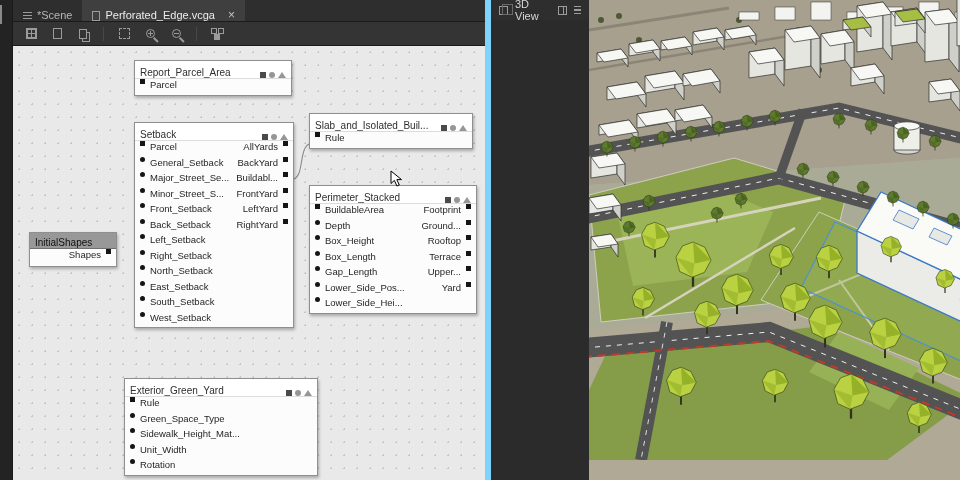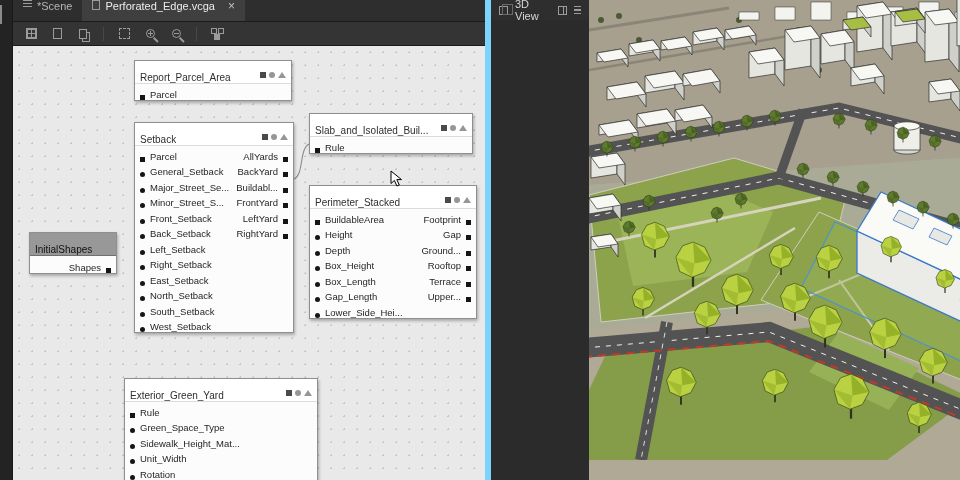--- a/index.html
+++ b/index.html
@@ -4,21 +4,21 @@
 <style>
 *{margin:0;padding:0;box-sizing:border-box}
 html,body{width:960px;height:480px;overflow:hidden;background:#2b2b2b;font-family:"Liberation Sans",sans-serif}
 .app{width:960px;height:480px;display:flex;position:relative}
 
 .rail{width:13px;background:#232323;border-right:1px solid #191919;padding-top:6px;flex:none}
 .rail-ic{width:7px;height:7px;border:1px solid #8a8a8a;margin:0 auto}
 
 .editor{width:472px;flex:none;display:flex;flex-direction:column;min-width:0}
 .tabbar{height:22px;background:#2e2e2e;display:flex;align-items:stretch;border-bottom:1px solid #1b1b1b}
-.tab{display:flex;align-items:flex-start;padding:0 10px;font-size:11px;color:#b5b5b5;gap:5px;cursor:pointer}
+.tab{display:flex;align-items:flex-end;padding:0 10px;font-size:11px;color:#b5b5b5;gap:5px;cursor:pointer}
 .tab.active{background:#3f3f3f;color:#ececec}
 .tab-ic{width:9px;height:9px;flex:none}
 .ic-layers{background:repeating-linear-gradient(180deg,#9b9b9b 0 1px,transparent 1px 3px)}
 .ic-file{border:1px solid #9b9b9b;width:8px;height:10px}
 .tab-close{margin-left:8px;font-size:12px;line-height:1;color:#c3c3c3}
 .toolbar{height:24px;background:#343434;display:flex;align-items:center;padding:0 6px;border-bottom:1px solid #1b1b1b;gap:2px}
 .tbtn{width:24px;height:22px;background:none;border:0;display:flex;align-items:center;justify-content:center;cursor:pointer}
 .ic{position:relative;display:block}
 .ic-grid{width:11px;height:11px;border:1px solid #9b9b9b;background-image:linear-gradient(#9b9b9b 1px,transparent 1px),linear-gradient(90deg,#9b9b9b 1px,transparent 1px);background-size:4px 4px}
 .ic-doc{width:9px;height:11px;border:1px solid #9b9b9b}
@@ -29,27 +29,27 @@
 .ic-zoom.plus::before{content:"";position:absolute;left:0;top:0;right:0;bottom:0;background:linear-gradient(#9b9b9b,#9b9b9b) center/5px 1px no-repeat,linear-gradient(#9b9b9b,#9b9b9b) center/1px 5px no-repeat}
 .ic-zoom.minus::before{content:"";position:absolute;left:0;top:0;right:0;bottom:0;background:linear-gradient(#9b9b9b,#9b9b9b) center/5px 1px no-repeat}
 .ic-layout{width:13px;height:12px}
 .ic-layout::before{content:"";position:absolute;left:0;top:0;width:4px;height:4px;border:1px solid #9b9b9b}
 .ic-layout::after{content:"";position:absolute;right:0;top:0;width:4px;height:4px;border:1px solid #9b9b9b;box-shadow:-4px 6px 0 0 #9b9b9b}
 .tsep{width:1px;height:14px;background:#474747;margin:0 6px}
 
 .canvas{flex:1;position:relative;background:#e9e9e9;background-image:radial-gradient(#c6c6c6 1px,transparent 1px);background-size:13px 13px;overflow:hidden}
 .wires{position:absolute;left:0;top:0;pointer-events:none}
 .node{position:absolute;background:#fcfcfc;border:1px solid #8f8f8f;box-shadow:1px 2px 3px rgba(0,0,0,.28);font-size:9.5px;color:#1f1f1f}
-.nhead{height:18px;display:flex;align-items:flex-start;padding:11px 5px;background:#fff;border-bottom:1px solid #dcdcdc}
+.nhead{height:18px;display:flex;align-items:flex-end;padding:0 5px;background:#fff;border-bottom:1px solid #dcdcdc}
 .ntitle{font-size:10px;color:#2e2e2e;white-space:nowrap;overflow:hidden}
 .hicons{margin-left:auto;display:flex;align-items:center;gap:3px;flex:none;padding-left:6px}
 .hsq{width:6px;height:6px;background:#4a4a4a;display:block}
 .hdot{width:6px;height:6px;background:#969696;border-radius:50%;display:block}
 .htri{width:0;height:0;border-left:4px solid transparent;border-right:4px solid transparent;border-bottom:6px solid #969696;display:block}
-.nrow{height:15.5px;display:flex;align-items:flex-end;padding:0 5px;gap:5px;white-space:nowrap}
+.nrow{height:15.5px;display:flex;align-items:flex-start;padding:0 5px;gap:5px;white-space:nowrap}
 .p{width:5px;height:5px;background:#151515;flex:none;display:block}
 .p.dot{border-radius:50%}
 .lin{flex:1;min-width:0;overflow:hidden}
 .lout{flex:none;margin-left:auto}
 .strong{font-weight:normal}
 .node-init .nhead{background:#989898;border-bottom:1px solid #6f6f6f;height:16px}
 .node-init .ntitle{color:#111}
 .node-init .nrow{height:17px}
 .cursor{position:absolute;left:377px;top:124px;pointer-events:none}
 
@@ -179,25 +179,25 @@
         <div class="nrow">
             <i class="p dot"></i>
             <span class="lin">Left_Setback</span>
           </div>
         <div class="nrow">
             <i class="p dot"></i>
             <span class="lin">Right_Setback</span>
           </div>
         <div class="nrow">
             <i class="p dot"></i>
+            <span class="lin">North_Setback</span>
+          </div>
+        <div class="nrow">
+            <i class="p dot"></i>
             <span class="lin">East_Setback</span>
-          </div>
-        <div class="nrow">
-            <i class="p dot"></i>
-            <span class="lin">North_Setback</span>
           </div>
         <div class="nrow">
             <i class="p dot"></i>
             <span class="lin">South_Setback</span>
           </div>
         <div class="nrow">
             <i class="p dot"></i>
             <span class="lin">West_Setback</span>
           </div>
       </div>
@@ -227,46 +227,46 @@
             </span>
         </div>
         <div class="nrow">
             <i class="p"></i>
             <span class="lin">BuildableArea</span>
             <span class="lout">Footprint</span>
             <i class="p"></i>
           </div>
         <div class="nrow">
             <i class="p dot"></i>
-            <span class="lin">Height</span>
-            <span class="lout">Gap</span>
-            <i class="p"></i>
-          </div>
-        <div class="nrow">
-            <i class="p dot"></i>
             <span class="lin">Depth</span>
             <span class="lout">Ground...</span>
             <i class="p"></i>
           </div>
         <div class="nrow">
             <i class="p dot"></i>
             <span class="lin">Box_Height</span>
             <span class="lout">Rooftop</span>
             <i class="p"></i>
           </div>
         <div class="nrow">
             <i class="p dot"></i>
             <span class="lin">Box_Length</span>
             <span class="lout">Terrace</span>
             <i class="p"></i>
           </div>
         <div class="nrow">
             <i class="p dot"></i>
             <span class="lin strong">Gap_Length</span>
             <span class="lout">Upper...</span>
+            <i class="p"></i>
+          </div>
+        <div class="nrow">
+            <i class="p dot"></i>
+            <span class="lin">Lower_Side_Pos...</span>
+            <span class="lout">Yard</span>
             <i class="p"></i>
           </div>
         <div class="nrow">
             <i class="p dot"></i>
             <span class="lin">Lower_Side_Hei...</span>
           </div>
       </div>
 
       <div class="node node-init" style="left:16px;top:186px;width:88px">
         <div class="nhead">

